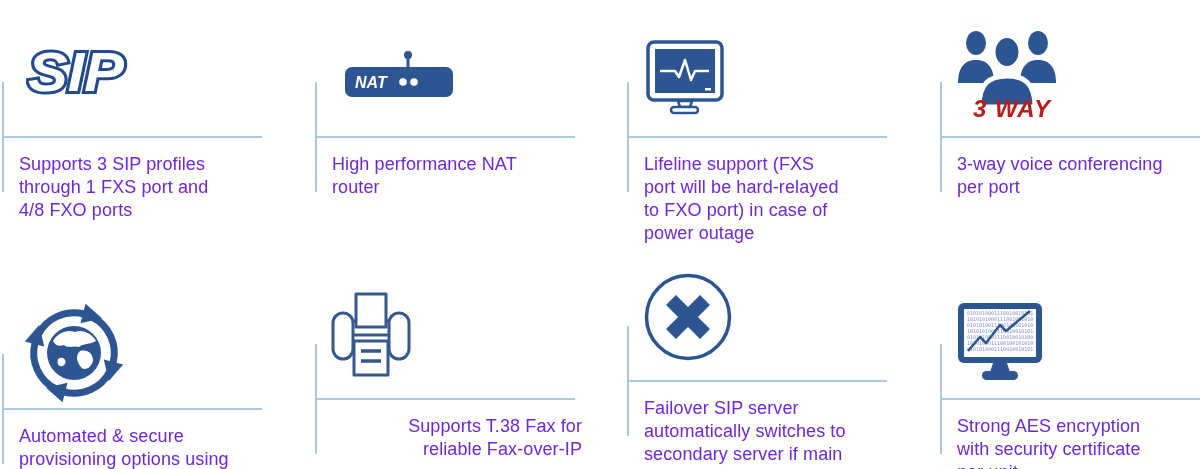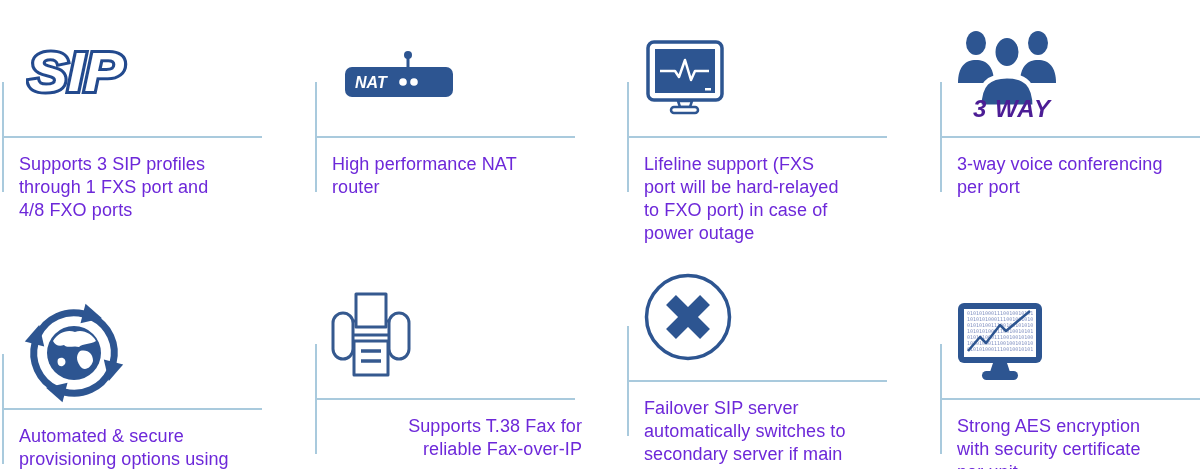--- a/index.html
+++ b/index.html
@@ -11,21 +11,21 @@
   .c7{left:627px;top:244px;height:207px;} .c8{left:940px;top:262px;height:207px;}
   .vline{position:absolute;left:0;top:55px;width:2px;height:110px;background:#a9cadd;}
   .hline{position:absolute;left:0;top:109px;width:260px;height:2px;background:#a9cadd;}
   .desc{position:absolute;left:17px;top:126px;width:250px;color:#6d28d9;
         font-size:18px;line-height:23px;white-space:pre-line;letter-spacing:0.1px;}
   .icon{position:absolute;}
   .i-sip{left:24px;top:16px;}
   .i-nat{left:30px;top:23px;}
   .i-mon{left:19px;top:13px;}
   .i-ppl{left:17px;top:2px;}
-  .logo3way{position:absolute;left:33px;top:68px;color:#4c1d95;font-weight:bold;
+  .logo3way{position:absolute;left:33px;top:68px;color:#b91c1c;font-weight:bold;
             font-style:italic;font-size:24px;letter-spacing:1px;}
   .i-globe{left:22px;top:2px;}
   .i-fax{left:15px;top:2px;}
   .i-x{left:16px;top:1px;}
   .i-bin{left:18px;top:14px;}
   svg{display:block;}
 </style>
 </head>
 <body>
 

